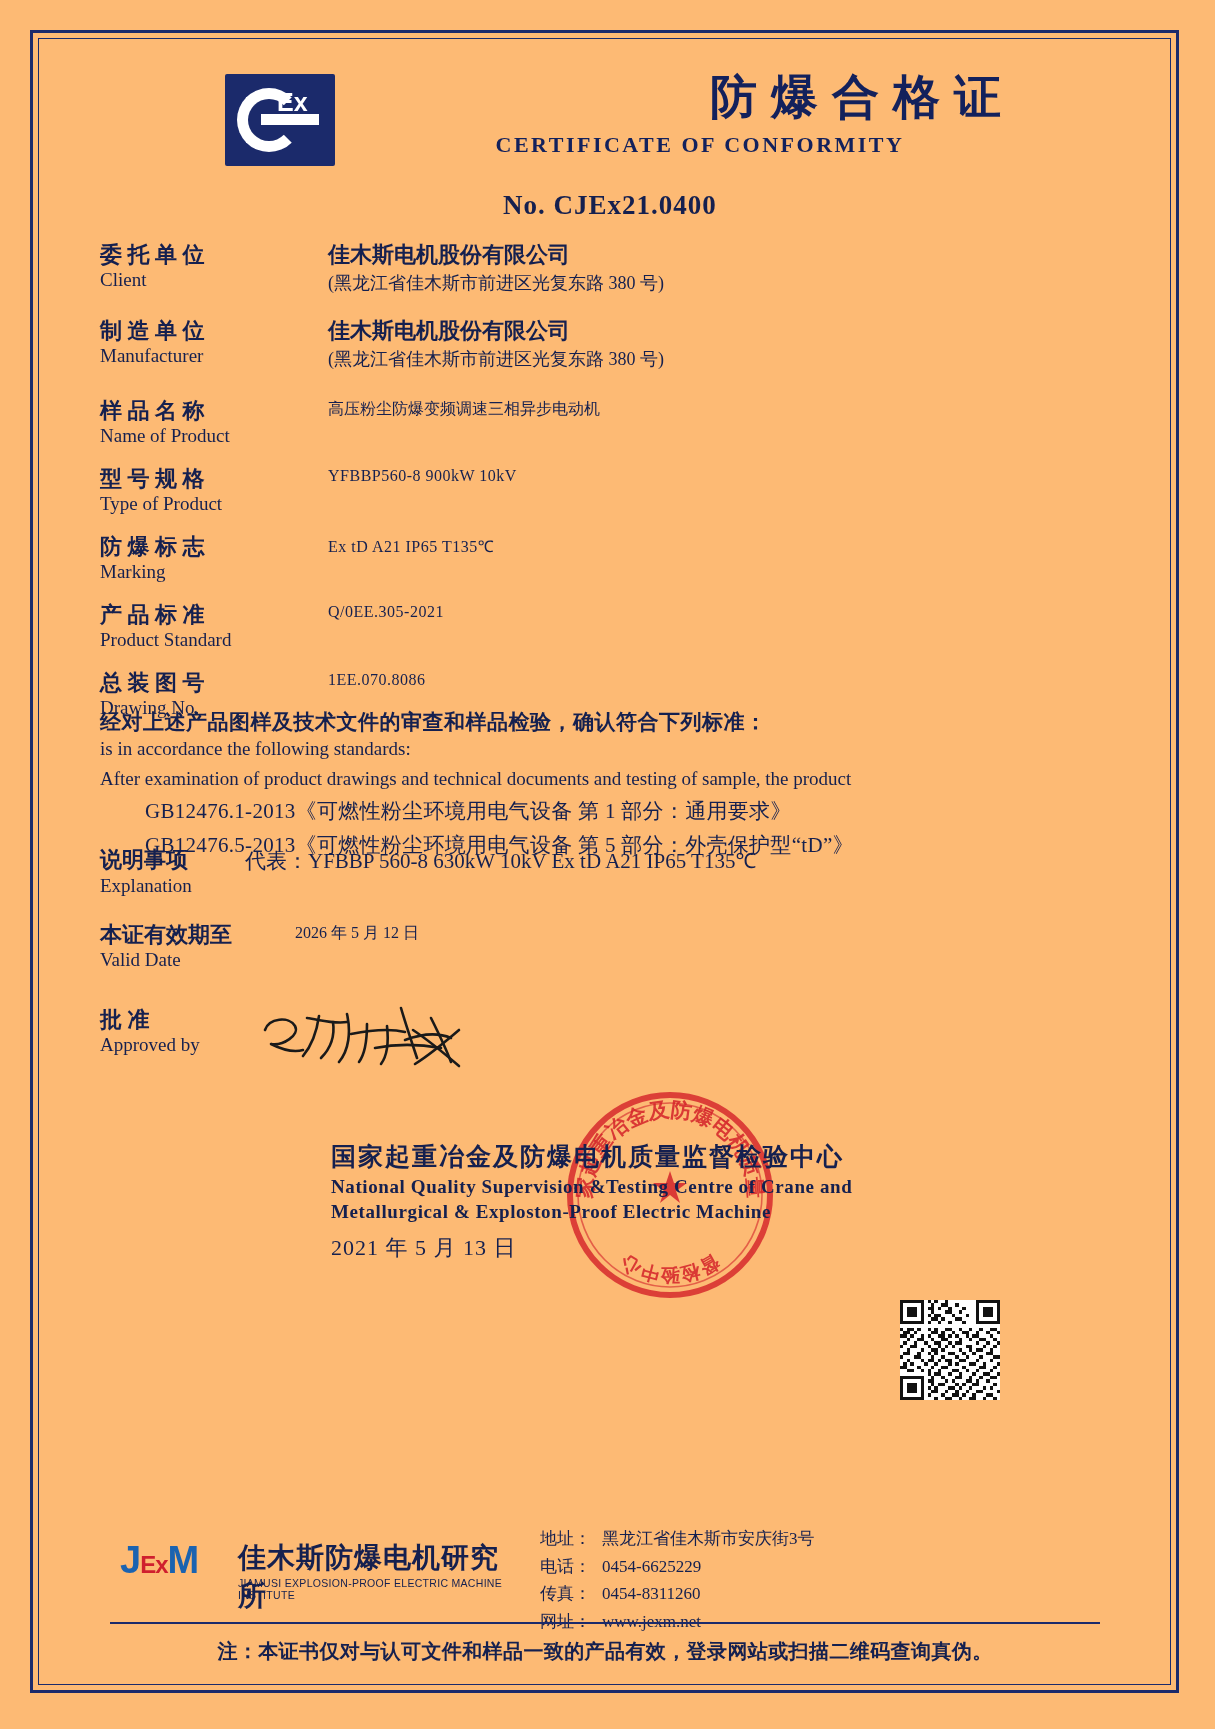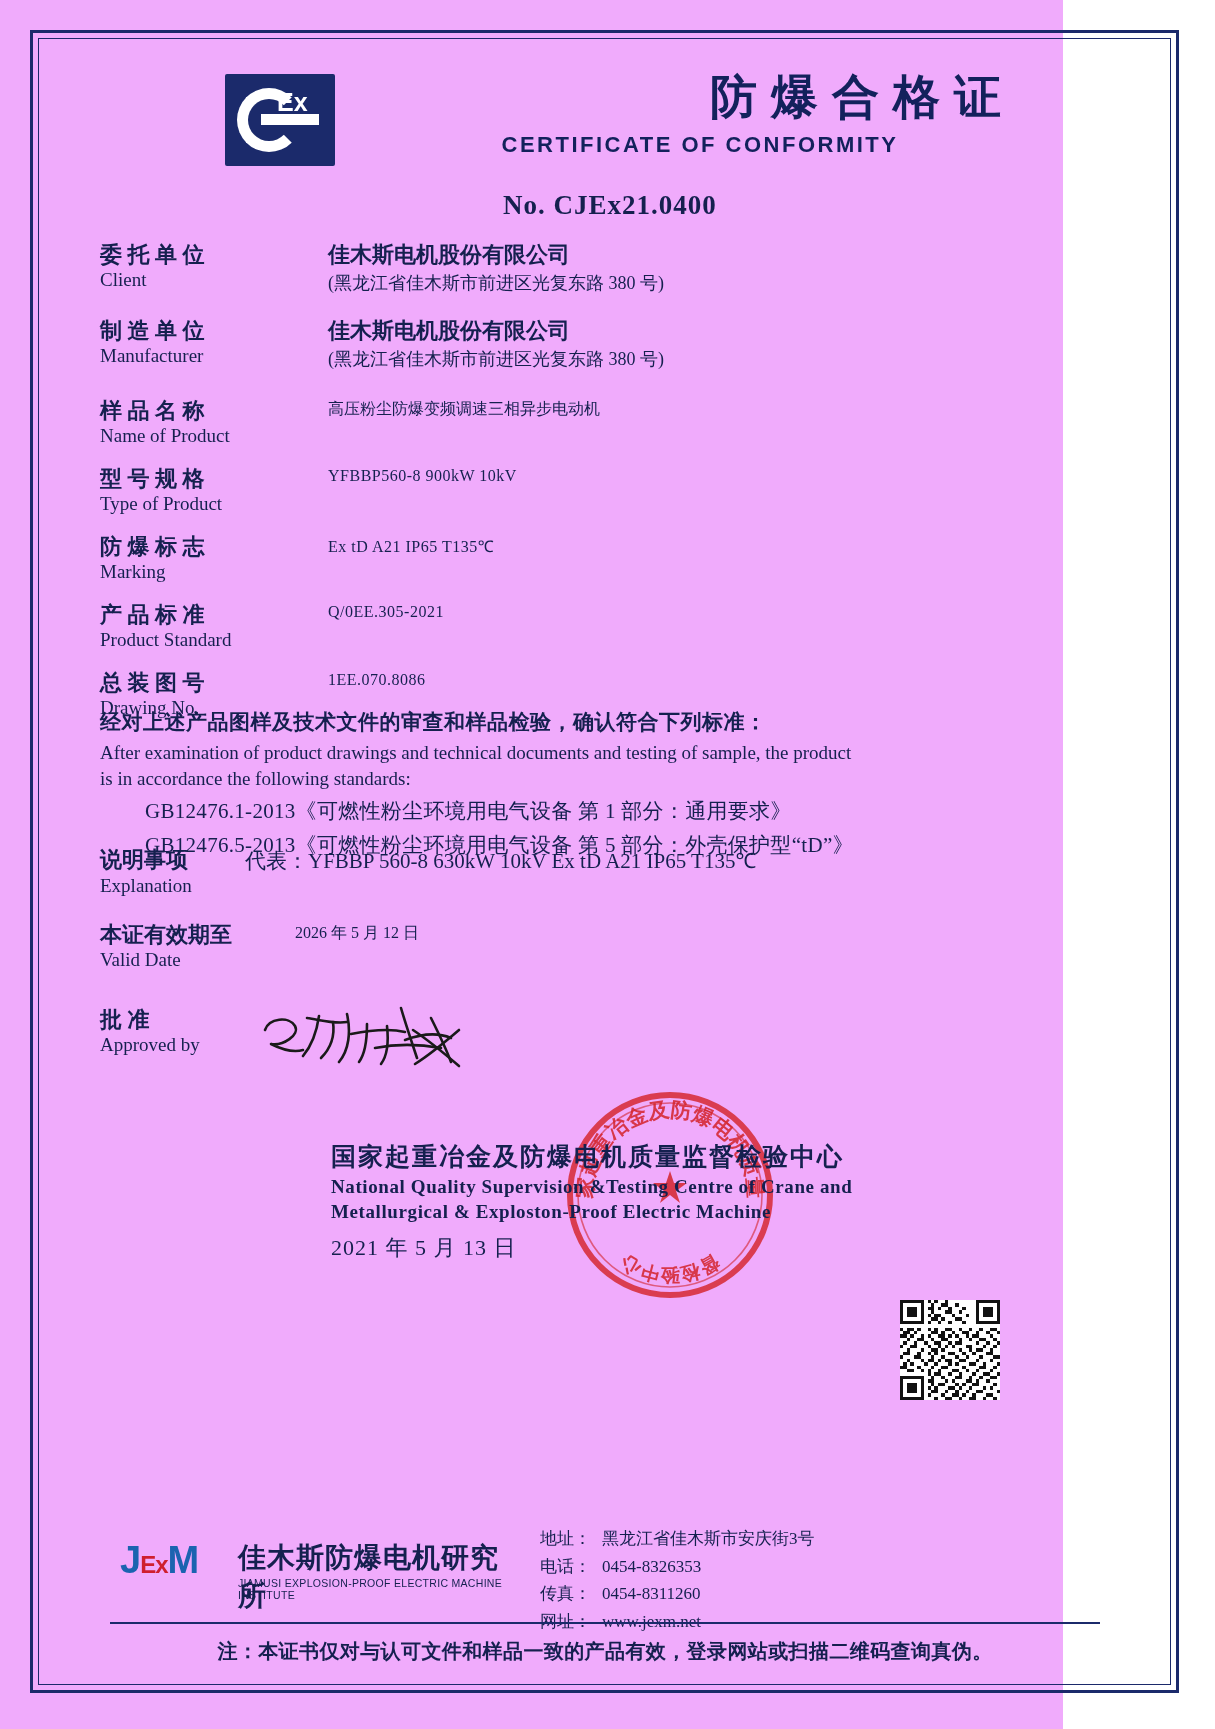--- a/index.html
+++ b/index.html
@@ -11,23 +11,23 @@
     width: 1215px;
     height: 1729px;
     position: relative;
     font-family: "Liberation Serif", serif;
     color: #1a1a2e;
     overflow: hidden;
   }
   .page {
     position: absolute;
     left: 0; top: 0;
-    width: 1063px;
+    width: 1215px;
     height: 1729px;
-    background: #f0abfc;
+    background: #fdba74;
   }
   
   .border-outer {
     position: absolute;
     left: 30px; top: 30px;
     width: 1149px;
     height: 1663px;
     border: 3px solid #1b2a6b;
     box-sizing: border-box;
   }
@@ -90,21 +90,21 @@
     font-weight: bold;
     font-size: 47px;
     letter-spacing: 14px;
     color: #13215c;
   }
   .title-en {
     position: absolute;
     left: 160px; top: 66px;
     width: 630px;
     text-align: center;
-    font-family: Liberation Sans, sans-serif;
+    font-family: Liberation Serif, serif;
     font-weight: bold;
     font-size: 22px;
     letter-spacing: 2.5px;
     color: #13215c;
   }
   .cert-no {
     position: absolute;
     left: 230px; top: 190px;
     width: 760px;
     text-align: center;
@@ -407,22 +407,22 @@
     <div class="row" style="height:60px;">
       <div class="label-cn">总 装 图 号</div>
       <div class="label-en">Drawing No.</div>
       <div class="val-plain sp">1EE.070.8086</div>
     </div>
 
   </div>
 
   <div class="statement">
     <div class="st-cn">经对上述产品图样及技术文件的审查和样品检验，确认符合下列标准：</div>
+    <div class="st-en" style="margin-top:0;">is in accordance the following standards:</div>
     <div class="st-en">After examination of product drawings and technical documents and testing of sample, the product</div>
-    <div class="st-en" style="margin-top:0;">is in accordance the following standards:</div>
     <div class="std-line">GB12476.1-2013《可燃性粉尘环境用电气设备   第 1 部分：通用要求》</div>
     <div class="std-line">GB12476.5-2013《可燃性粉尘环境用电气设备   第 5 部分：外壳保护型“tD”》</div>
   </div>
 
   <div class="expl-row">
     <div class="expl-cn">说明事项</div>
     <div class="expl-en">Explanation</div>
     <div class="expl-val">代表：YFBBP 560-8    630kW    10kV     Ex tD A21 IP65 T135℃</div>
   </div>
 
@@ -695,21 +695,21 @@
     <div class="jexm-logo">
       <div class="jexm-mark">J<span class="jexm-x">Ex</span>M</div>
       <div class="jexm-cn">佳木斯防爆电机研究所</div>
       <div class="jexm-en">JIAMUSI EXPLOSION-PROOF ELECTRIC MACHINE INSTITUTE</div>
     </div>
     <div class="contact">
       <div>
         <span class="k">地址：</span><span>黑龙江省佳木斯市安庆街3号</span>
       </div>
       <div>
-        <span class="k">电话：</span><span>0454-8326353</span>
+        <span class="k">电话：</span><span>0454-6625229</span>
       </div>
       <div>
         <span class="k">传真：</span><span>0454-8311260</span>
       </div>
       <div>
         <span class="k">网址：</span><span>www.jexm.net</span>
       </div>
     </div>
   </div>
 

